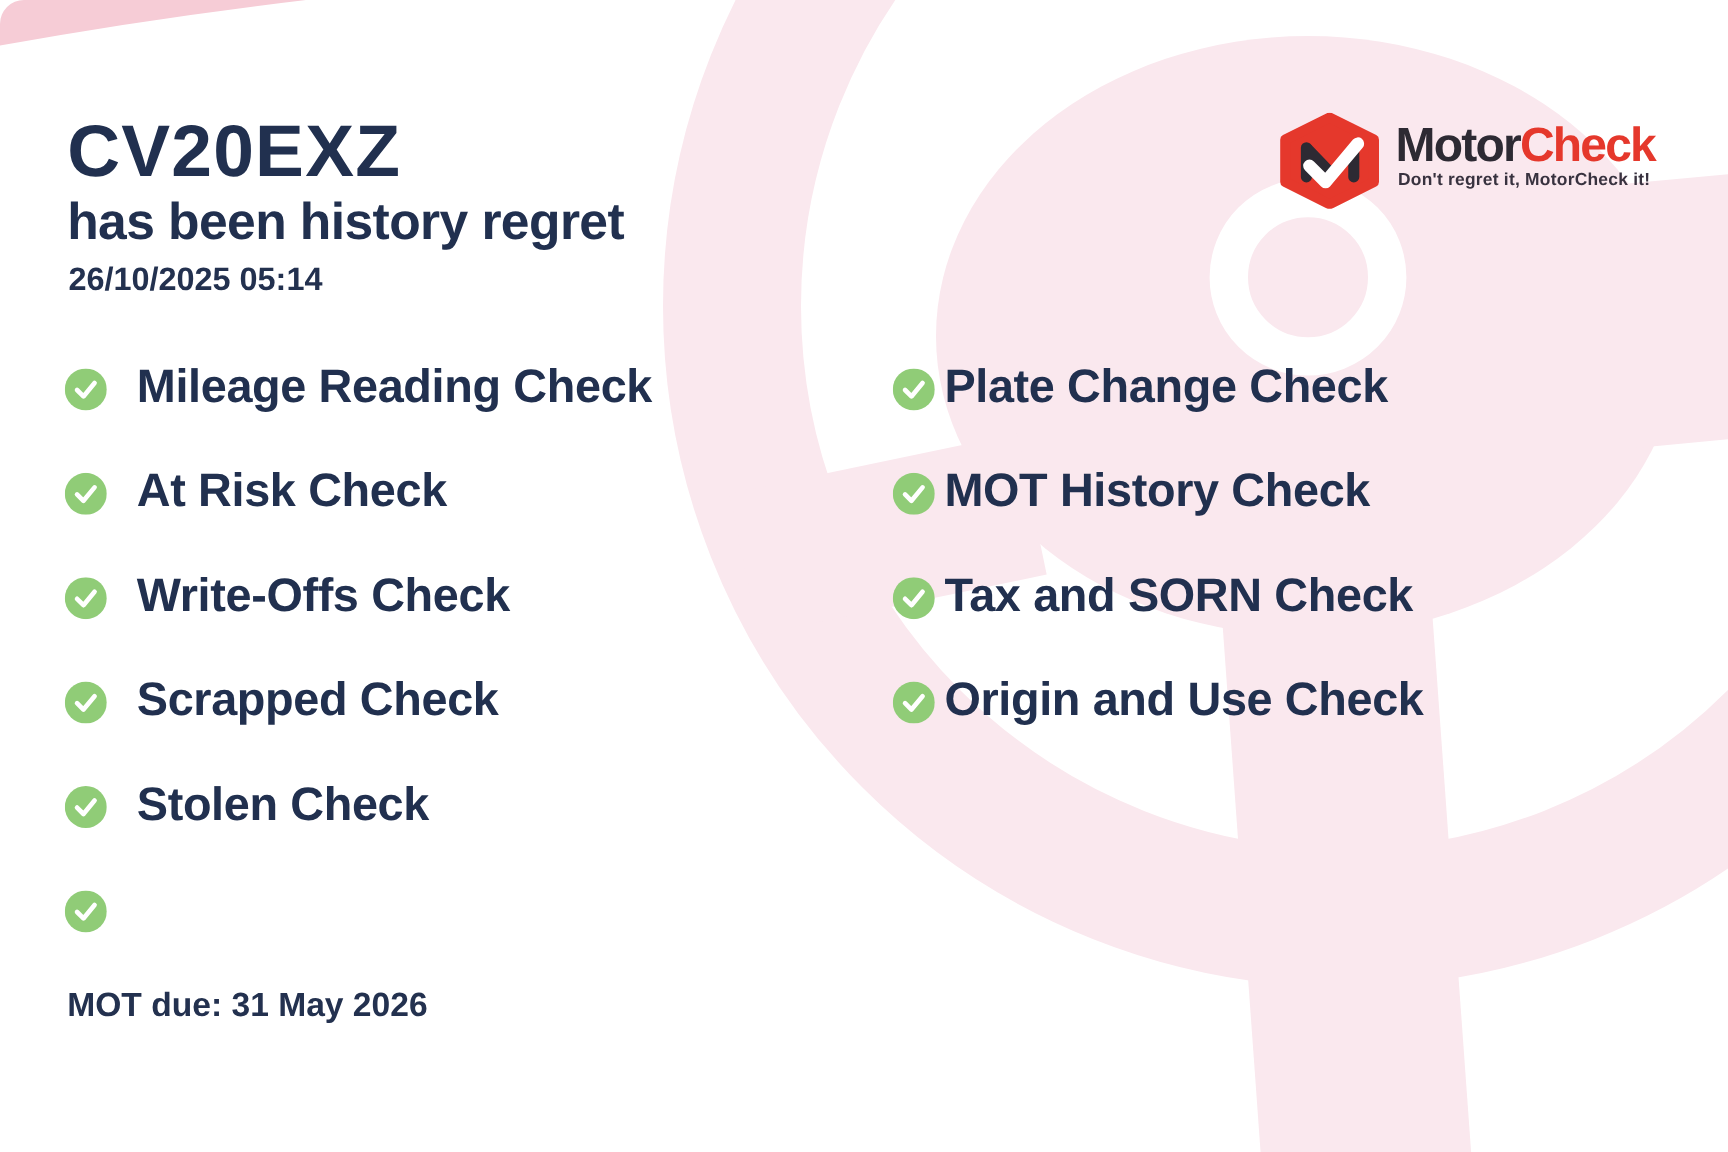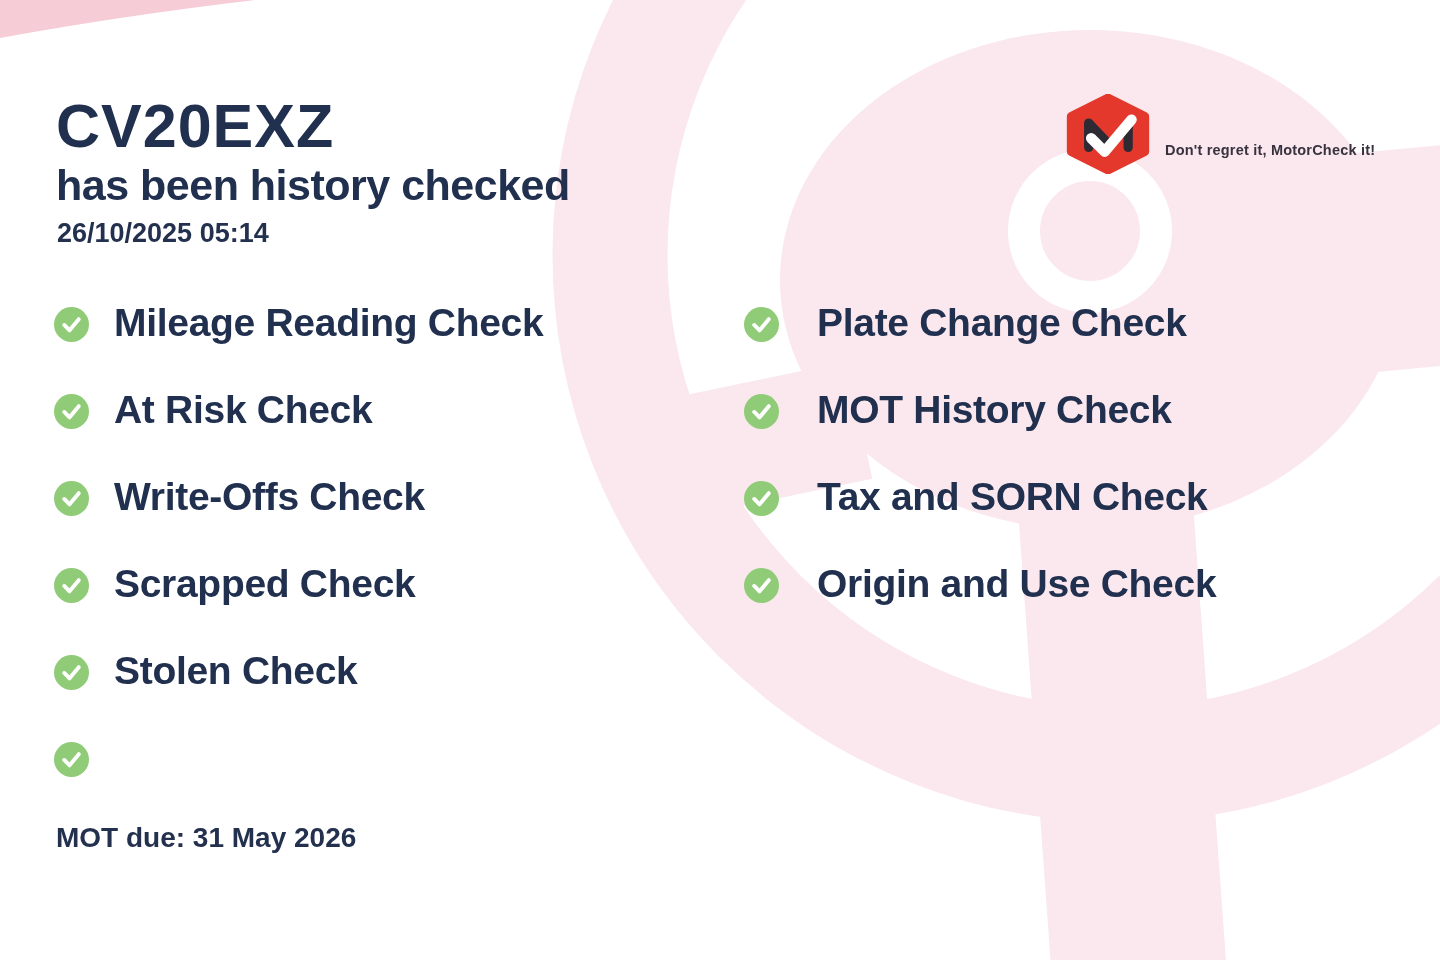--- a/index.html
+++ b/index.html
@@ -1,18 +1,19 @@
 <!DOCTYPE html>
 <html><head>
 <meta charset="utf-8">
 <style>
   html,body{margin:0;padding:0;background:#ffffff;}
   .canvas{
     position:relative;width:1440px;height:960px;overflow:hidden;background:#ffffff;
     font-family:"Liberation Sans", sans-serif;
+    border-radius:20px;
   }
   .bg{position:absolute;left:0;top:0;width:1440px;height:960px;z-index:0;}
   .fg{position:absolute;left:0;top:0;width:1440px;height:960px;z-index:1;}
 
   .reg{
     position:absolute;left:56px;top:96px;font-size:61px;font-weight:700;
     color:#21304f;letter-spacing:1px;line-height:1;
   }
   .subtitle{
     position:absolute;left:56px;top:164px;font-size:43px;font-weight:700;
@@ -42,21 +43,21 @@
   ul.check-col{
     position:absolute;margin:0;padding:0;list-style:none;top:298px;
   }
   ul.col-left{left:54px;}
   ul.col-right{left:744px;}
   li.check-row{
     display:flex;align-items:flex-end;height:44px;margin:0 0 43px 0;
   }
   .tick{width:35px;height:35px;flex:0 0 35px;}
   ul.col-left .row-label{margin-left:25px;}
-  ul.col-right .row-label{margin-left:38px;}
+  ul.col-right .row-label{margin-left:8px;}
   .row-label{
     font-size:39px;font-weight:700;color:#21304f;letter-spacing:-0.3px;
     line-height:1;white-space:nowrap;
   }
 
   .mot-due{
     position:absolute;left:56px;top:824px;font-size:28px;font-weight:700;
     color:#23314f;line-height:1;
   }
 </style>
@@ -78,30 +79,33 @@
     <line x1="1100" y1="430" x2="1140" y2="985" stroke="#fae8ee" stroke-width="175"></line>
 
     <circle cx="1090" cy="231" r="66" fill="none" stroke="#ffffff" stroke-width="32"></circle>
 
     <path d="M0,0 L255,0 Q120,16 0,38 Z" fill="#f6ccd6"></path>
   </svg>
 
   <div class="fg">
 
     <div class="reg">CV20EXZ</div>
-    <div class="subtitle">has been history checked</div>
+    <div class="subtitle">has been history regret</div>
     <div class="timestamp">26/10/2025 05:14</div>
 
     <svg class="hex-logo" viewBox="0 0 100 94" aria-hidden="true">
       <polygon points="50,4 94,26 94,68 50,90 6,68 6,26" fill="#e5382c" stroke="#e5382c" stroke-width="10" stroke-linejoin="round"></polygon>
       <line x1="27" y1="34" x2="27" y2="63" stroke="#2d2a33" stroke-width="11" stroke-linecap="round"></line>
       <line x1="28" y1="35" x2="49" y2="57" stroke="#2d2a33" stroke-width="11" stroke-linecap="round"></line>
       <line x1="74" y1="39" x2="74" y2="63" stroke="#2d2a33" stroke-width="11" stroke-linecap="round"></line>
       <polyline points="30,52 46,68 78,30" fill="none" stroke="#ffffff" stroke-width="12.5" stroke-linecap="round" stroke-linejoin="round"></polyline>
     </svg>
+    <div class="wordmark">
+      <span class="motor">Motor</span><span class="check">Check</span>
+    </div>
     <div class="tagline">Don't regret it, MotorCheck it!</div>
 
     <ul class="check-col col-left">
       <li class="check-row">
         <svg class="tick" viewBox="0 0 36 36">
             <circle cx="18" cy="18" r="18" fill="#90cc77"></circle>
             <path d="M10.5,18.5 L16,24 L25.5,12.5" fill="none" stroke="#ffffff" stroke-width="4" stroke-linecap="round" stroke-linejoin="round"></path>
           </svg>
         <span class="row-label">Mileage Reading Check</span>
       </li>

